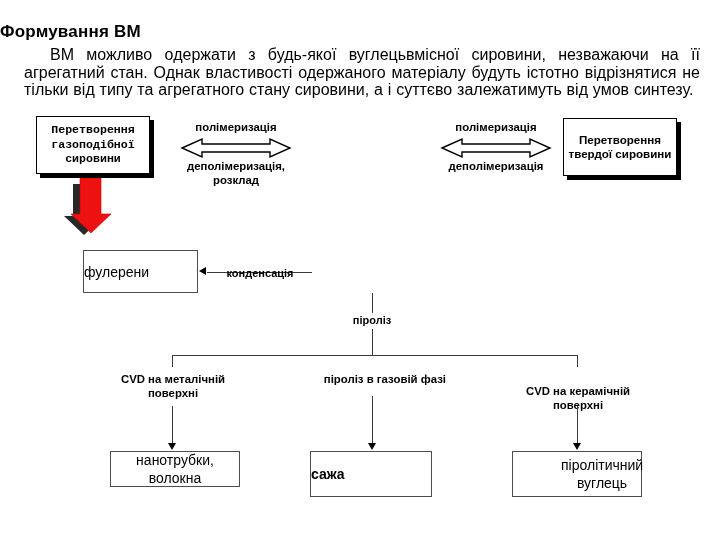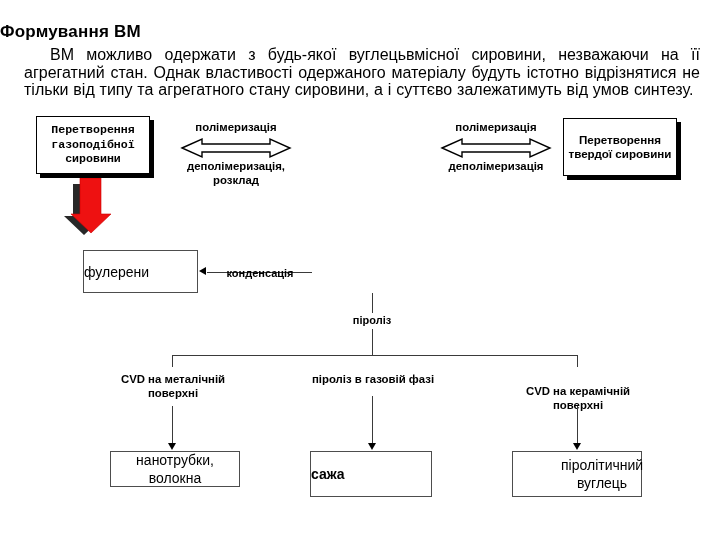--- a/index.html
+++ b/index.html
@@ -169,21 +169,21 @@
 
   <div class="vline" style="left:372px; top:293px; height:20px;"></div>
   <div class="lbl small" style="left:332px; top:313px; width:80px;">піроліз</div>
   <div class="vline" style="left:372px; top:329px; height:27px;"></div>
 
   <div class="hline" style="left:172px; top:355px; width:406px;"></div>
   <div class="vline" style="left:172px; top:355px; height:12px;"></div>
   <div class="vline" style="left:577px; top:355px; height:12px;"></div>
 
   <div class="lbl wrap" style="left:104px; top:372px; width:138px;">CVD на металічній поверхні</div>
-  <div class="lbl wrap" style="left:300px; top:372px; width:146px;">піроліз в газовій фазі</div>
+  <div class="lbl wrap" style="left:300px; top:372px; width:146px;text-align:right;">піроліз в газовій фазі</div>
   <div class="lbl wrap" style="left:508px; top:384px; width:140px;">CVD на керамічній поверхні</div>
 
   <div class="vline" style="left:172px; top:406px; height:38px;"></div>
   <div class="arrowdown" style="left:168px; top:443px;"></div>
 
   <div class="vline" style="left:372px; top:396px; height:48px;"></div>
   <div class="arrowdown" style="left:368px; top:443px;"></div>
 
   <div class="vline" style="left:577px; top:406px; height:38px;"></div>
   <div class="arrowdown" style="left:573px; top:443px;"></div>

